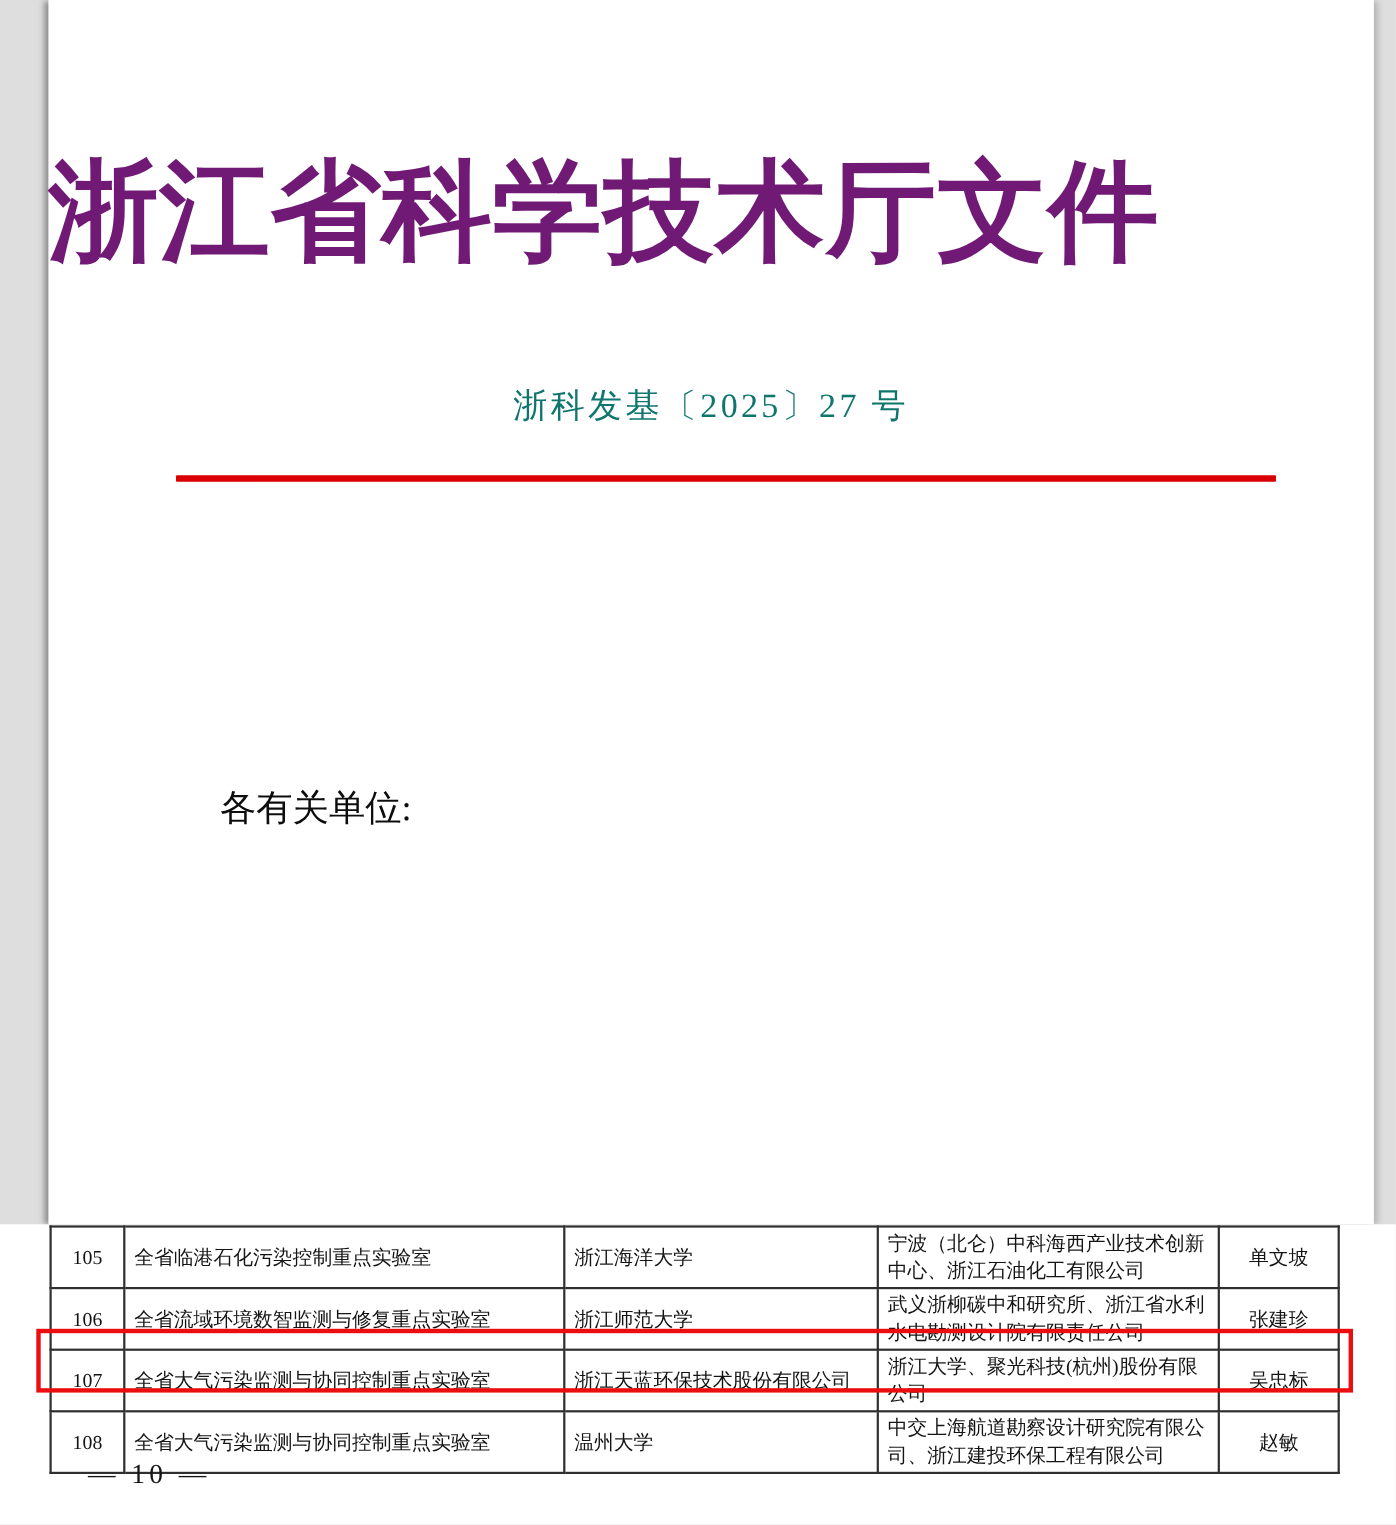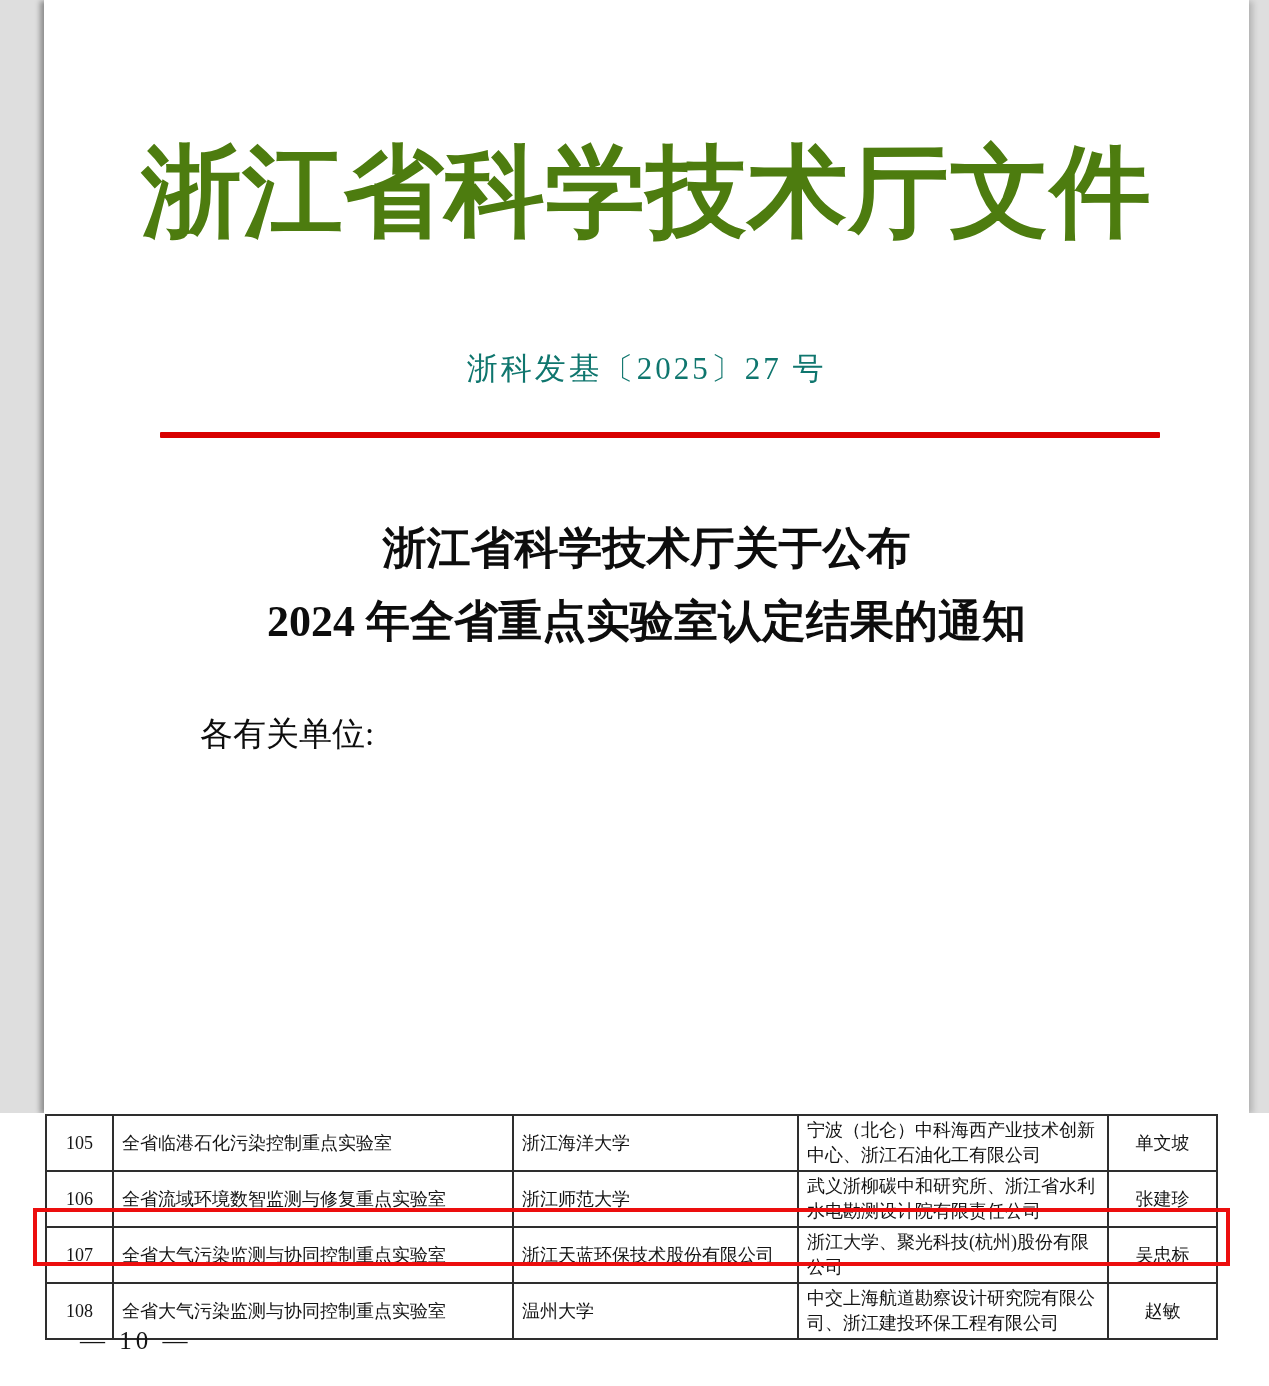--- a/index.html
+++ b/index.html
@@ -16,24 +16,23 @@
   }
   
   .page-top {
     position: absolute; left: 44px; top: 0;
     width: 1205px; height: 1113px;
     background: #ffffff;
     box-shadow: -4px 1px 5px rgba(0,0,0,0.35), 4px 1px 6px rgba(0,0,0,0.18);
   }
   .header-title {
     position: absolute; top: 138px; left: 0; width: 100%;
-    text-align: center;
     font-size: 100px; line-height: 1.1;
     font-weight: 900;
-    color: #4d7c0f;
+    color: #701a75;
     letter-spacing: 1px;
     white-space: nowrap;
   }
   .doc-number {
     position: absolute; top: 348px; left: 0; width: 100%;
     text-align: center;
     font-size: 31px;
     letter-spacing: 3px;
     color: #0f766e;
   }
@@ -111,24 +110,20 @@
 
 <div class="canvas">
 
   <div class="page-top">
     <div class="header-title">浙江省科学技术厅文件</div>
 
     <div class="doc-number">浙科发基〔2025〕27 号</div>
 
     <div class="red-rule"></div>
 
-    <div class="subject">
-      <div>浙江省科学技术厅关于公布</div>
-      <div>2024 年全省重点实验室认定结果的通知</div>
-    </div>
 
     <div class="salutation">各有关单位:</div>
 
   </div>
 
   <div class="page-bottom">
     <table class="labs">
       <colgroup>
         <col style="width:67px">
         <col style="width:400px">

